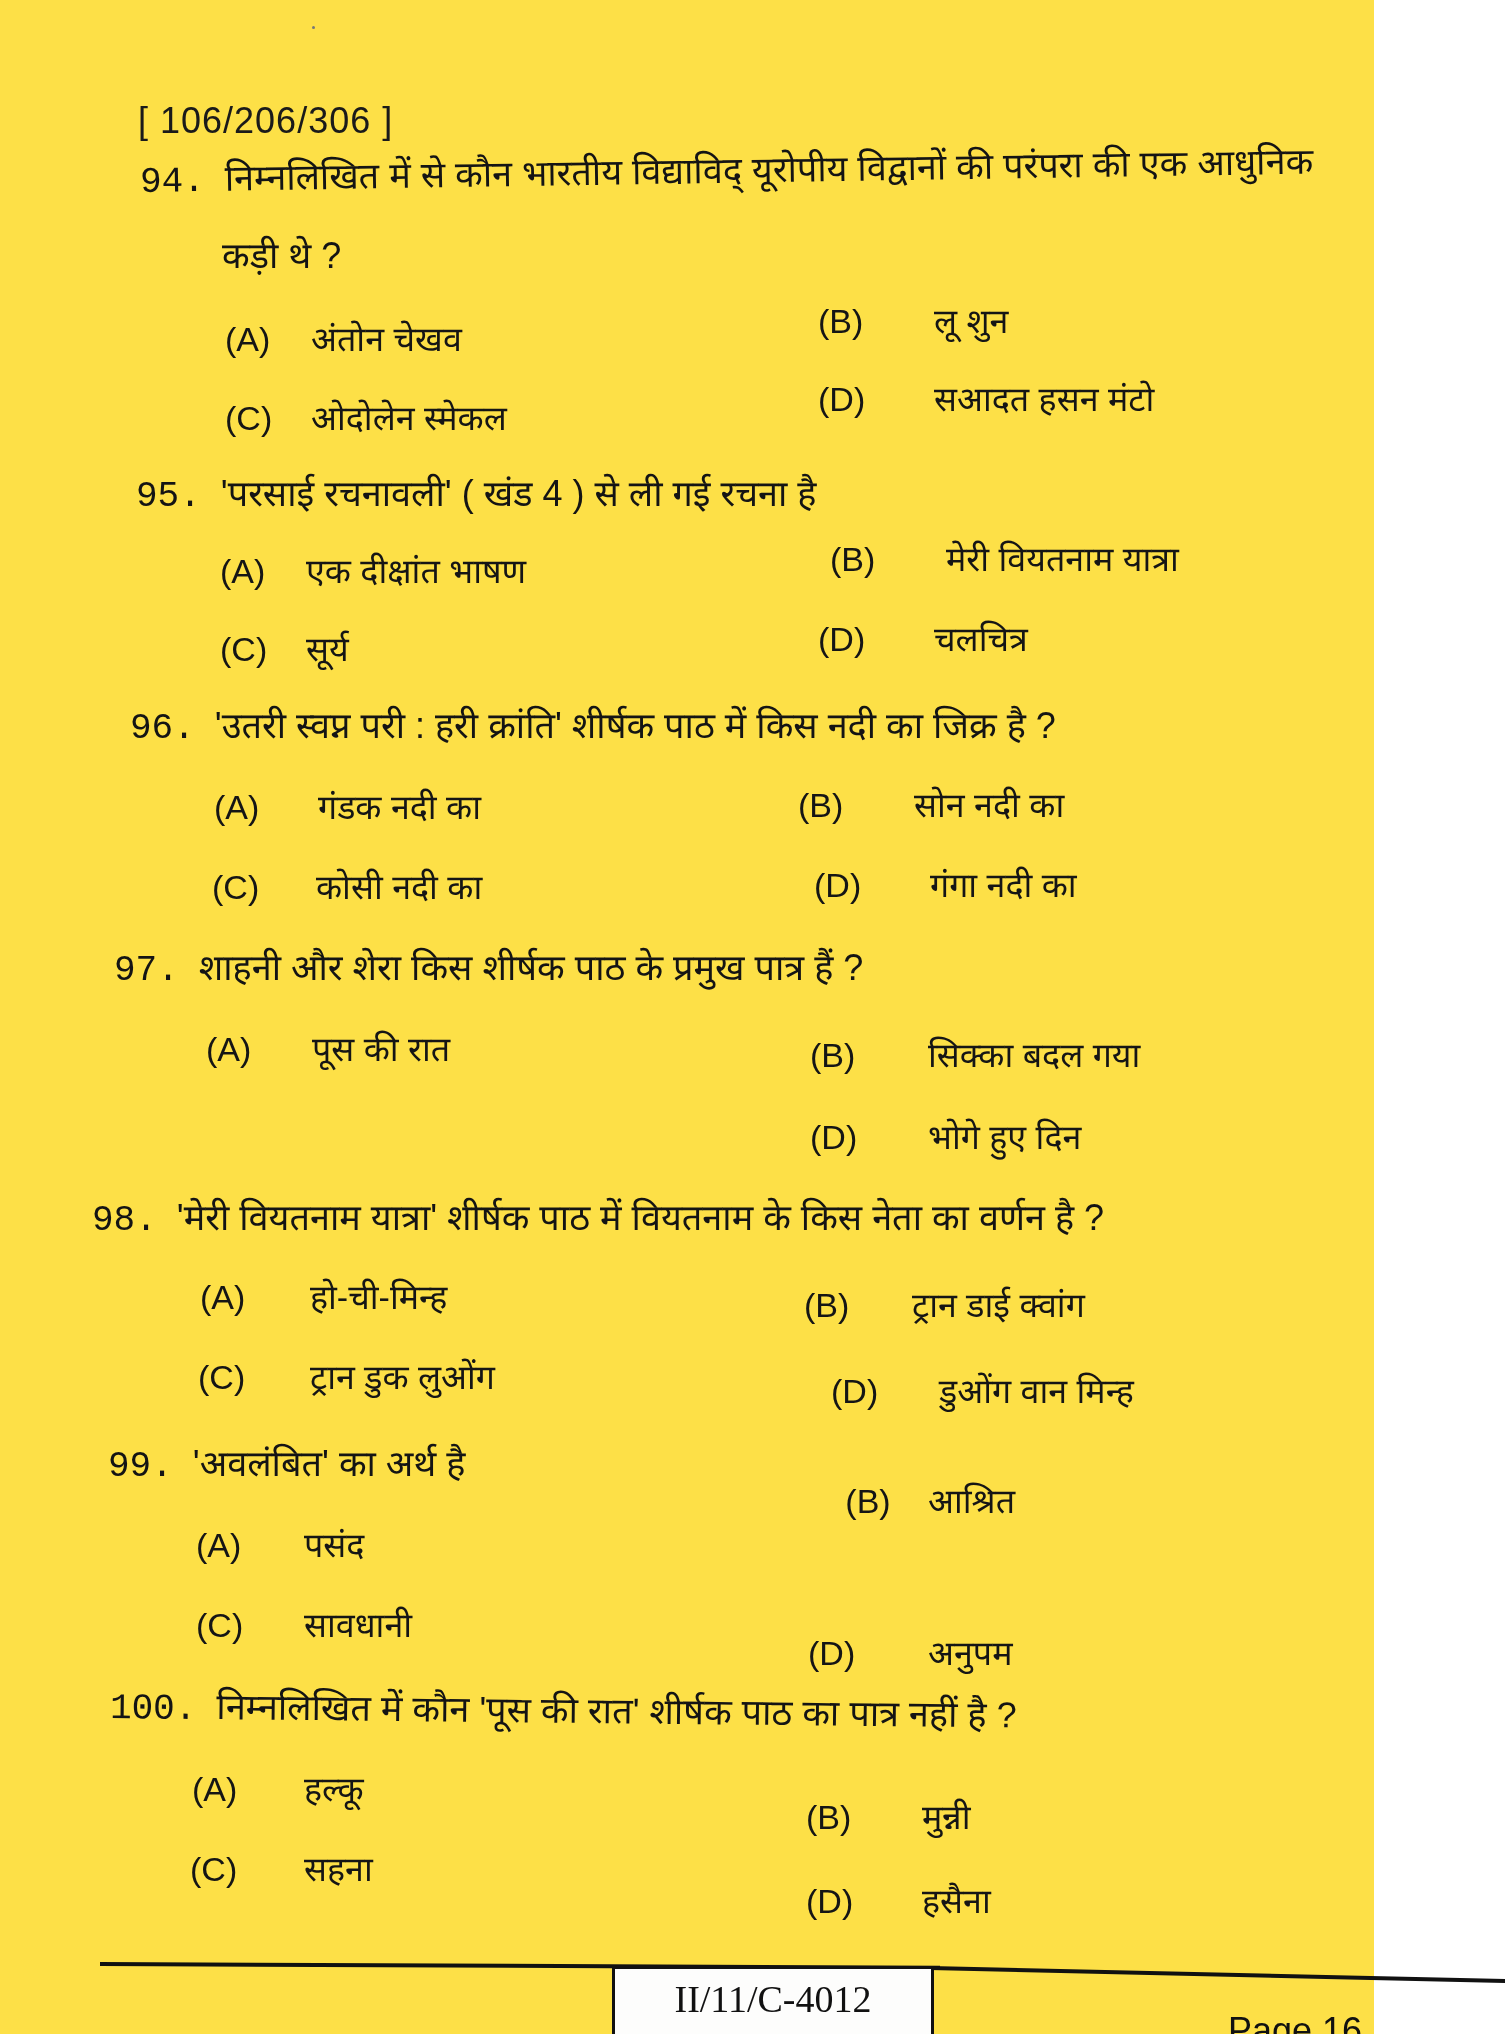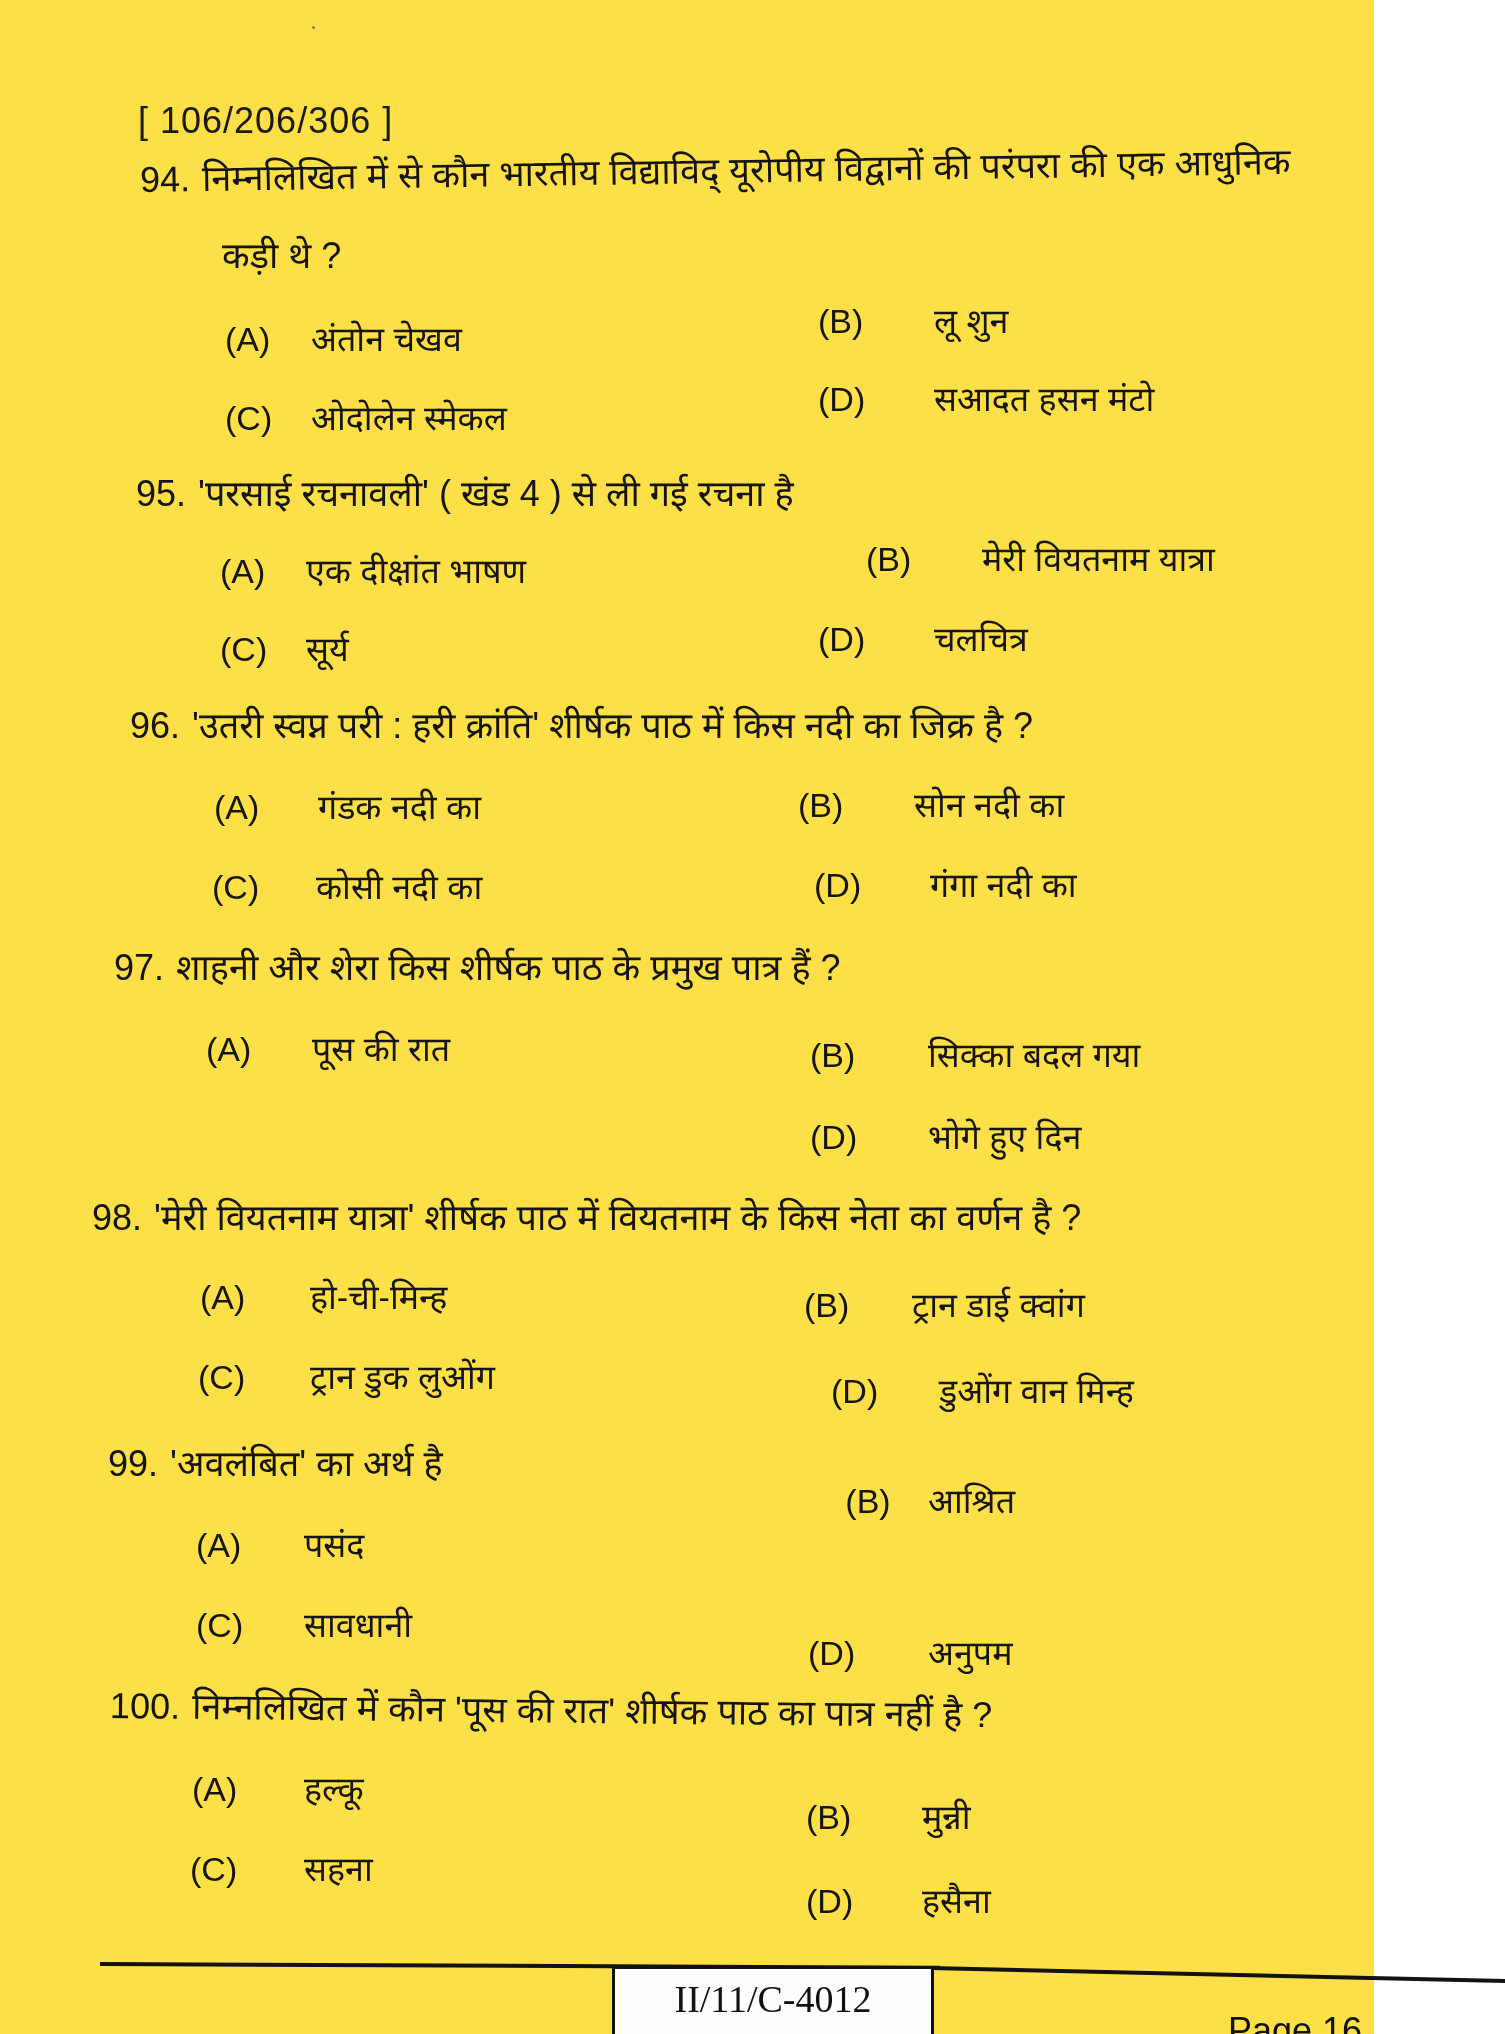--- a/index.html
+++ b/index.html
@@ -32,21 +32,22 @@
     }
     .q {
       position: absolute;
       font-size: 36px;
       line-height: 44px;
       color: #141414;
       white-space: nowrap;
     }
     .q .num {
       display: inline-block;
-      margin-right: 12px;
+      margin-right: 20px;
+      font-family: Liberation Mono, monospace;
     }
     .q2 {
       position: absolute;
       font-size: 36px;
       line-height: 44px;
       color: #141414;
       white-space: nowrap;
     }
     .opt {
       position: absolute;
@@ -122,21 +123,21 @@
   <div class="opt" style="left:818px;top:378px;">
     <span class="lbl" style="width:116px;">(D)</span><span>सआदत हसन मंटो</span>
   </div>
 
   <div class="q" style="left:136px;top:472px;">
     <span class="num">95.</span><span>'परसाई रचनावली' ( खंड 4 ) से ली गई रचना है</span>
   </div>
   <div class="opt" style="left:220px;top:550px;">
     <span class="lbl">(A)</span><span>एक दीक्षांत भाषण</span>
   </div>
-  <div class="opt" style="left:866px;top:538px;">
+  <div class="opt" style="left:830px;top:538px;">
     <span class="lbl" style="width:116px;">(B)</span><span>मेरी वियतनाम यात्रा</span>
   </div>
   <div class="opt" style="left:220px;top:628px;">
     <span class="lbl">(C)</span><span>सूर्य</span>
   </div>
   <div class="opt" style="left:818px;top:618px;">
     <span class="lbl" style="width:116px;">(D)</span><span>चलचित्र</span>
   </div>
 
   <div class="q" style="left:130px;top:704px;">

